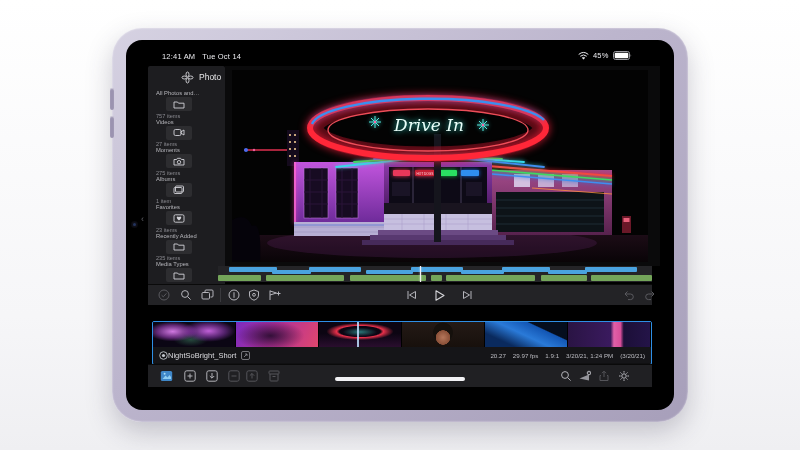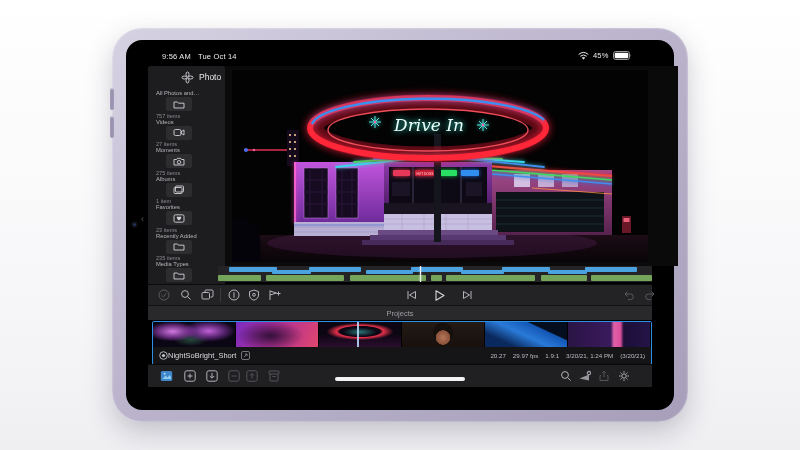--- a/index.html
+++ b/index.html
@@ -18,21 +18,21 @@
   .statusbar-text{font-size:7.5px;color:#ececf0;letter-spacing:.2px;}
   
   #sidebar{position:absolute;left:8px;top:20px;width:77px;height:224px;background:#1d1d20;overflow:hidden;border-radius:2px;}
   .sb-head{position:absolute;left:0;top:3px;width:100%;height:16px;margin-left:24px;}
   .sb-title{position:absolute;left:27px;top:3px;font-size:8.5px;color:#e8e8ea;}
   .lib-item{position:absolute;left:0;width:100%;height:28px;}
   .lib-label{position:absolute;left:8px;top:0;font-size:5.8px;color:#b6b6bb;white-space:nowrap;}
   .lib-thumb{position:absolute;left:18px;top:7px;width:26px;height:14px;background:#2d2d30;border-radius:2px;display:flex;align-items:center;justify-content:center;color:#d3d3d8;}
   .lib-count{position:absolute;left:8px;top:22.5px;font-size:5.6px;color:#8a8a90;white-space:nowrap;}
   
-  #preview-pane{position:absolute;left:85px;top:20px;width:435px;height:200px;background:#0a0a0b;padding-left:18px;}
+  #preview-pane{position:absolute;left:85px;top:20px;width:435px;height:200px;background:#0a0a0b;}
   #photo{position:absolute;left:7px;top:4px;width:416px;height:192px;background:#030303;overflow:hidden;}
   
   #minitl{position:absolute;left:78px;top:220px;width:434px;height:16px;background:#242427;overflow:hidden;}
   .seg{position:absolute;border-radius:1px;}
   #playhead{position:absolute;top:0;width:1.5px;height:16px;background:#f0f0f4;box-shadow:0 0 2px #fff;}
   
   #toolbar{position:absolute;left:8px;top:238px;width:504px;height:20px;background:#232326;border-top:1px solid #0a0a0a;}
   .tb-ic{position:absolute;top:4px;width:12px;height:12px;color:#b4b4ba;}
   .tb-ic.dim{color:#5a5a5f;}
   .tb-div{position:absolute;top:3px;width:1px;height:14px;background:#3a3a3e;}
@@ -66,21 +66,21 @@
     <div class="side-btn" style="top:88px"></div>
   </div>
   <div id="glass"></div>
   <div id="camera">
       <i></i>
     </div>
 
   <div id="app">
 
     <div class="abs" style="left:22px;top:6px;display:flex;gap:7px;">
-      <span class="statusbar-text">9:56 AM</span>
+      <span class="statusbar-text">12:41 AM</span>
       <span class="statusbar-text">Tue Oct 14</span>
     </div>
     <div class="abs" style="left:438px;top:5px;display:flex;align-items:center;gap:4px;">
       <span>
         <svg width="11" height="9" viewBox="0 0 11 9">
             <path d="M1 3.2 Q5.5 -0.6 10 3.2 M2.6 5 Q5.5 2.6 8.4 5 M4.3 6.8 Q5.5 5.8 6.7 6.8" stroke="#ececf0" stroke-width="1" fill="none" stroke-linecap="round"></path>
             <circle cx="5.5" cy="7.6" r="0.8" fill="#ececf0"></circle>
           </svg>
       </span>
       <span class="statusbar-text">45%</span>
@@ -393,23 +393,20 @@
           </svg>
       </span>
       <span class="tb-ic dim" style="left:496px">
         <svg width="13" height="12" viewBox="0 0 13 12">
             <path d="M10 5 H4.5 a2.8 2.8 0 0 0 0 5.6 H7" stroke="currentColor" fill="none"></path>
             <path d="M7.5 2.5 L10 5 L7.5 7.5" stroke="currentColor" fill="none"></path>
           </svg>
       </span>
     </div>
 
-    <div id="projbar">
-      <span>Projects</span>
-    </div>
 
     <div id="filmbox" style="border-color: rgb(46, 143, 230);">
       <div id="thumbs">
         <div class="thumb" style="background:
           radial-gradient(ellipse 42% 55% at 24% 38%, #d078e0 0%, rgba(170,70,200,.55) 45%, transparent 72%),
           radial-gradient(ellipse 45% 60% at 68% 36%, #c160d8 0%, rgba(150,60,190,.5) 45%, transparent 72%),
           radial-gradient(ellipse 30% 40% at 46% 70%, rgba(90,200,140,.35), transparent 70%), #0b0614;"></div>
         <div class="thumb" style="background:
           radial-gradient(ellipse 55% 80% at 42% 55%, rgba(30,10,40,.85), transparent 75%),
           linear-gradient(115deg, #7b2cc0 0%, #b0309a 45%, #e0476e 100%);"></div>

